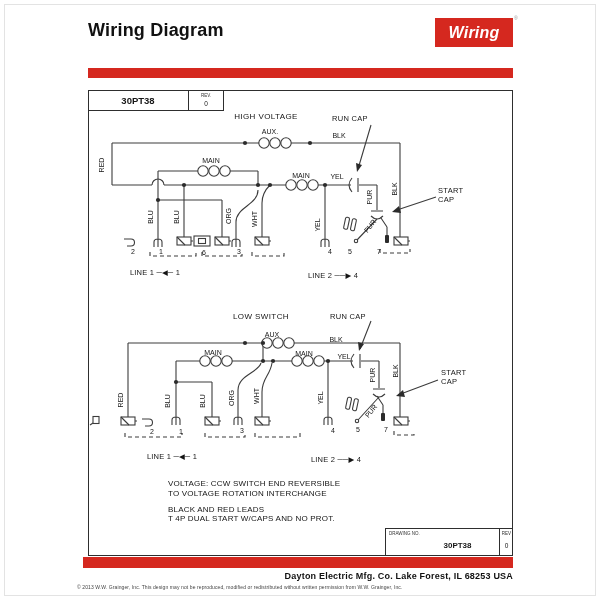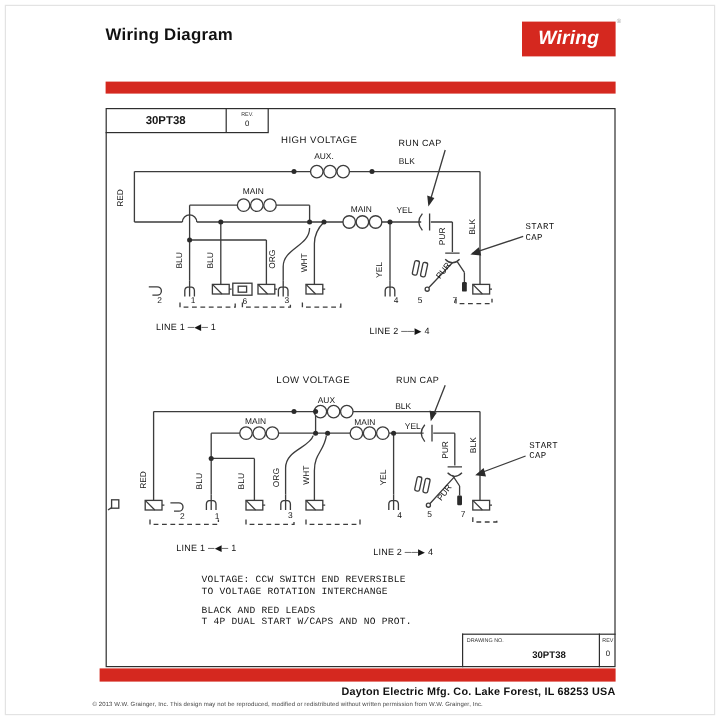--- a/index.html
+++ b/index.html
@@ -3,29 +3,29 @@
 <meta charset="utf-8">
 <style>
   html,body{margin:0;padding:0;}
   body{
     width:600px;height:600px;position:relative;background:#fff;
     font-family:"Liberation Sans", sans-serif;color:#161616;overflow:hidden;
   }
   .frame{position:absolute;inset:4px;border:1px solid #e3e3e3;pointer-events:none;}
   .lbl{position:absolute;white-space:nowrap;line-height:1;font-size:7px;color:#141414;
        transform:translate(-50%,-50%);}
-  .lbl-l{position:absolute;white-space:nowrap;line-height:1;font-size:7px;color:#141414;font-family:Liberation Mono, monospace;}
+  .lbl-l{position:absolute;white-space:nowrap;line-height:1;font-size:7px;color:#141414;}
   .v{transform:translate(-50%,-50%) rotate(-90deg);}
   .d{transform:translate(-50%,-50%) rotate(-52deg);}
   .sec{font-size:8px;letter-spacing:.4px;}
   .callout{font-size:7.5px;letter-spacing:.3px;}
   .num{font-size:7px;}
   .lineref{font-size:7.5px;letter-spacing:.2px;}
   .note{font-size:8px;letter-spacing:.2px;line-height:10px;}
-  .page-title{position:absolute;left:88px;top:20px;font-size:14px;font-weight:bold;
+  .page-title{position:absolute;left:88px;top:20px;font-size:18px;font-weight:bold;
               letter-spacing:.2px;color:#111;}
   .logo{position:absolute;left:435px;top:18px;width:78px;height:29px;background:#d5281f;
         display:flex;align-items:center;justify-content:center;}
   .logo-text{color:#fff;font-weight:bold;font-style:italic;font-size:16px;letter-spacing:.2px;}
   .logo-reg{position:absolute;left:514px;top:15px;font-size:5px;color:#9a9a9a;}
   .redbar-top{position:absolute;left:88px;top:68px;width:425px;height:10px;background:#d5281f;}
   .redbar-bottom{position:absolute;left:83px;top:557px;width:430px;height:11px;background:#d5281f;}
   .border-main{position:absolute;left:88px;top:90px;width:425px;height:466px;
                border:1.2px solid #2e2e2e;box-sizing:border-box;}
   .model{position:absolute;left:88px;top:90px;width:100px;height:20px;display:flex;
@@ -236,21 +236,21 @@
 <div class="lbl num" style="left:133px;top:251px">2</div>
 <div class="lbl num" style="left:161px;top:251px">1</div>
 <div class="lbl num" style="left:204px;top:252px">6</div>
 <div class="lbl num" style="left:239px;top:251px">3</div>
 <div class="lbl num" style="left:330px;top:251px">4</div>
 <div class="lbl num" style="left:350px;top:251px">5</div>
 <div class="lbl num" style="left:379px;top:251px">7</div>
 <div class="lbl lineref" style="left:155px;top:273px">LINE 1 ─◀─ 1</div>
 <div class="lbl lineref" style="left:333px;top:276px">LINE 2 ──▶ 4</div>
 
-<div class="lbl sec" style="left:261px;top:317px">LOW VOLTAGE</div>
+<div class="lbl sec" style="left:261px;top:317px">LOW SWITCH</div>
 <div class="lbl callout" style="left:348px;top:317px">RUN CAP</div>
 <div class="lbl-l callout" style="left:441px;top:369px">START</div>
 <div class="lbl-l callout" style="left:441px;top:378px">CAP</div>
 <div class="lbl" style="left:272px;top:334px">AUX</div>
 <div class="lbl" style="left:336px;top:339px">BLK</div>
 <div class="lbl" style="left:213px;top:352px">MAIN</div>
 <div class="lbl" style="left:304px;top:353px">MAIN</div>
 <div class="lbl" style="left:344px;top:356px">YEL</div>
 <div class="lbl v" style="left:120px;top:400px">RED</div>
 <div class="lbl v" style="left:167px;top:401px">BLU</div>

